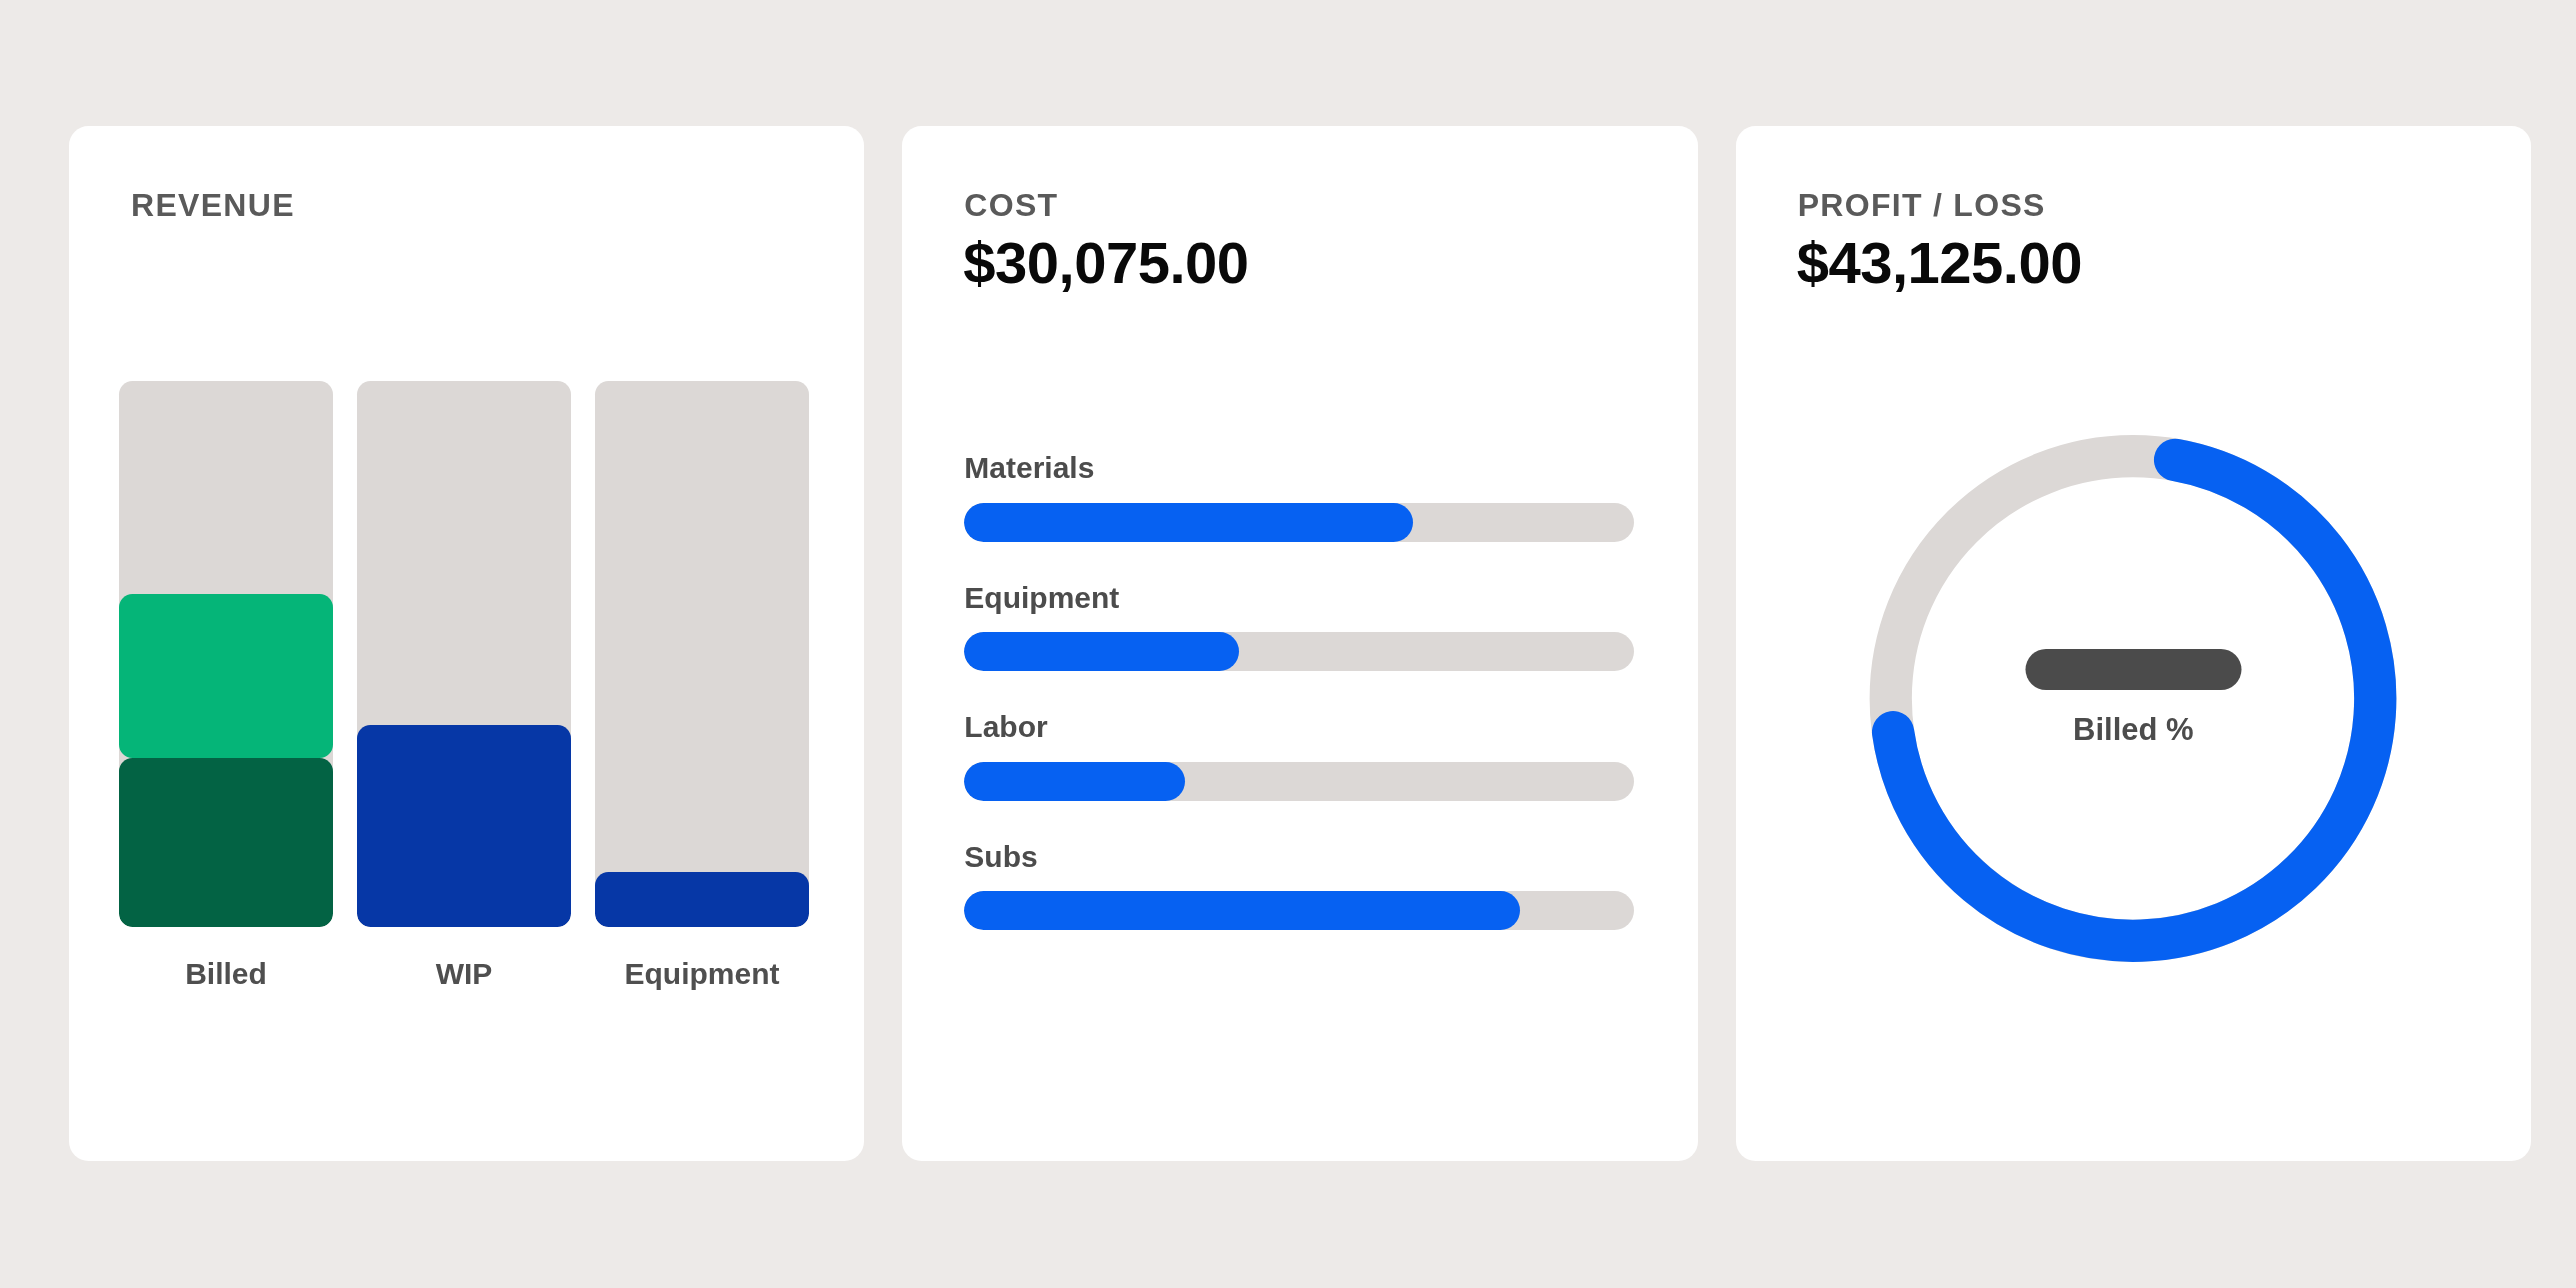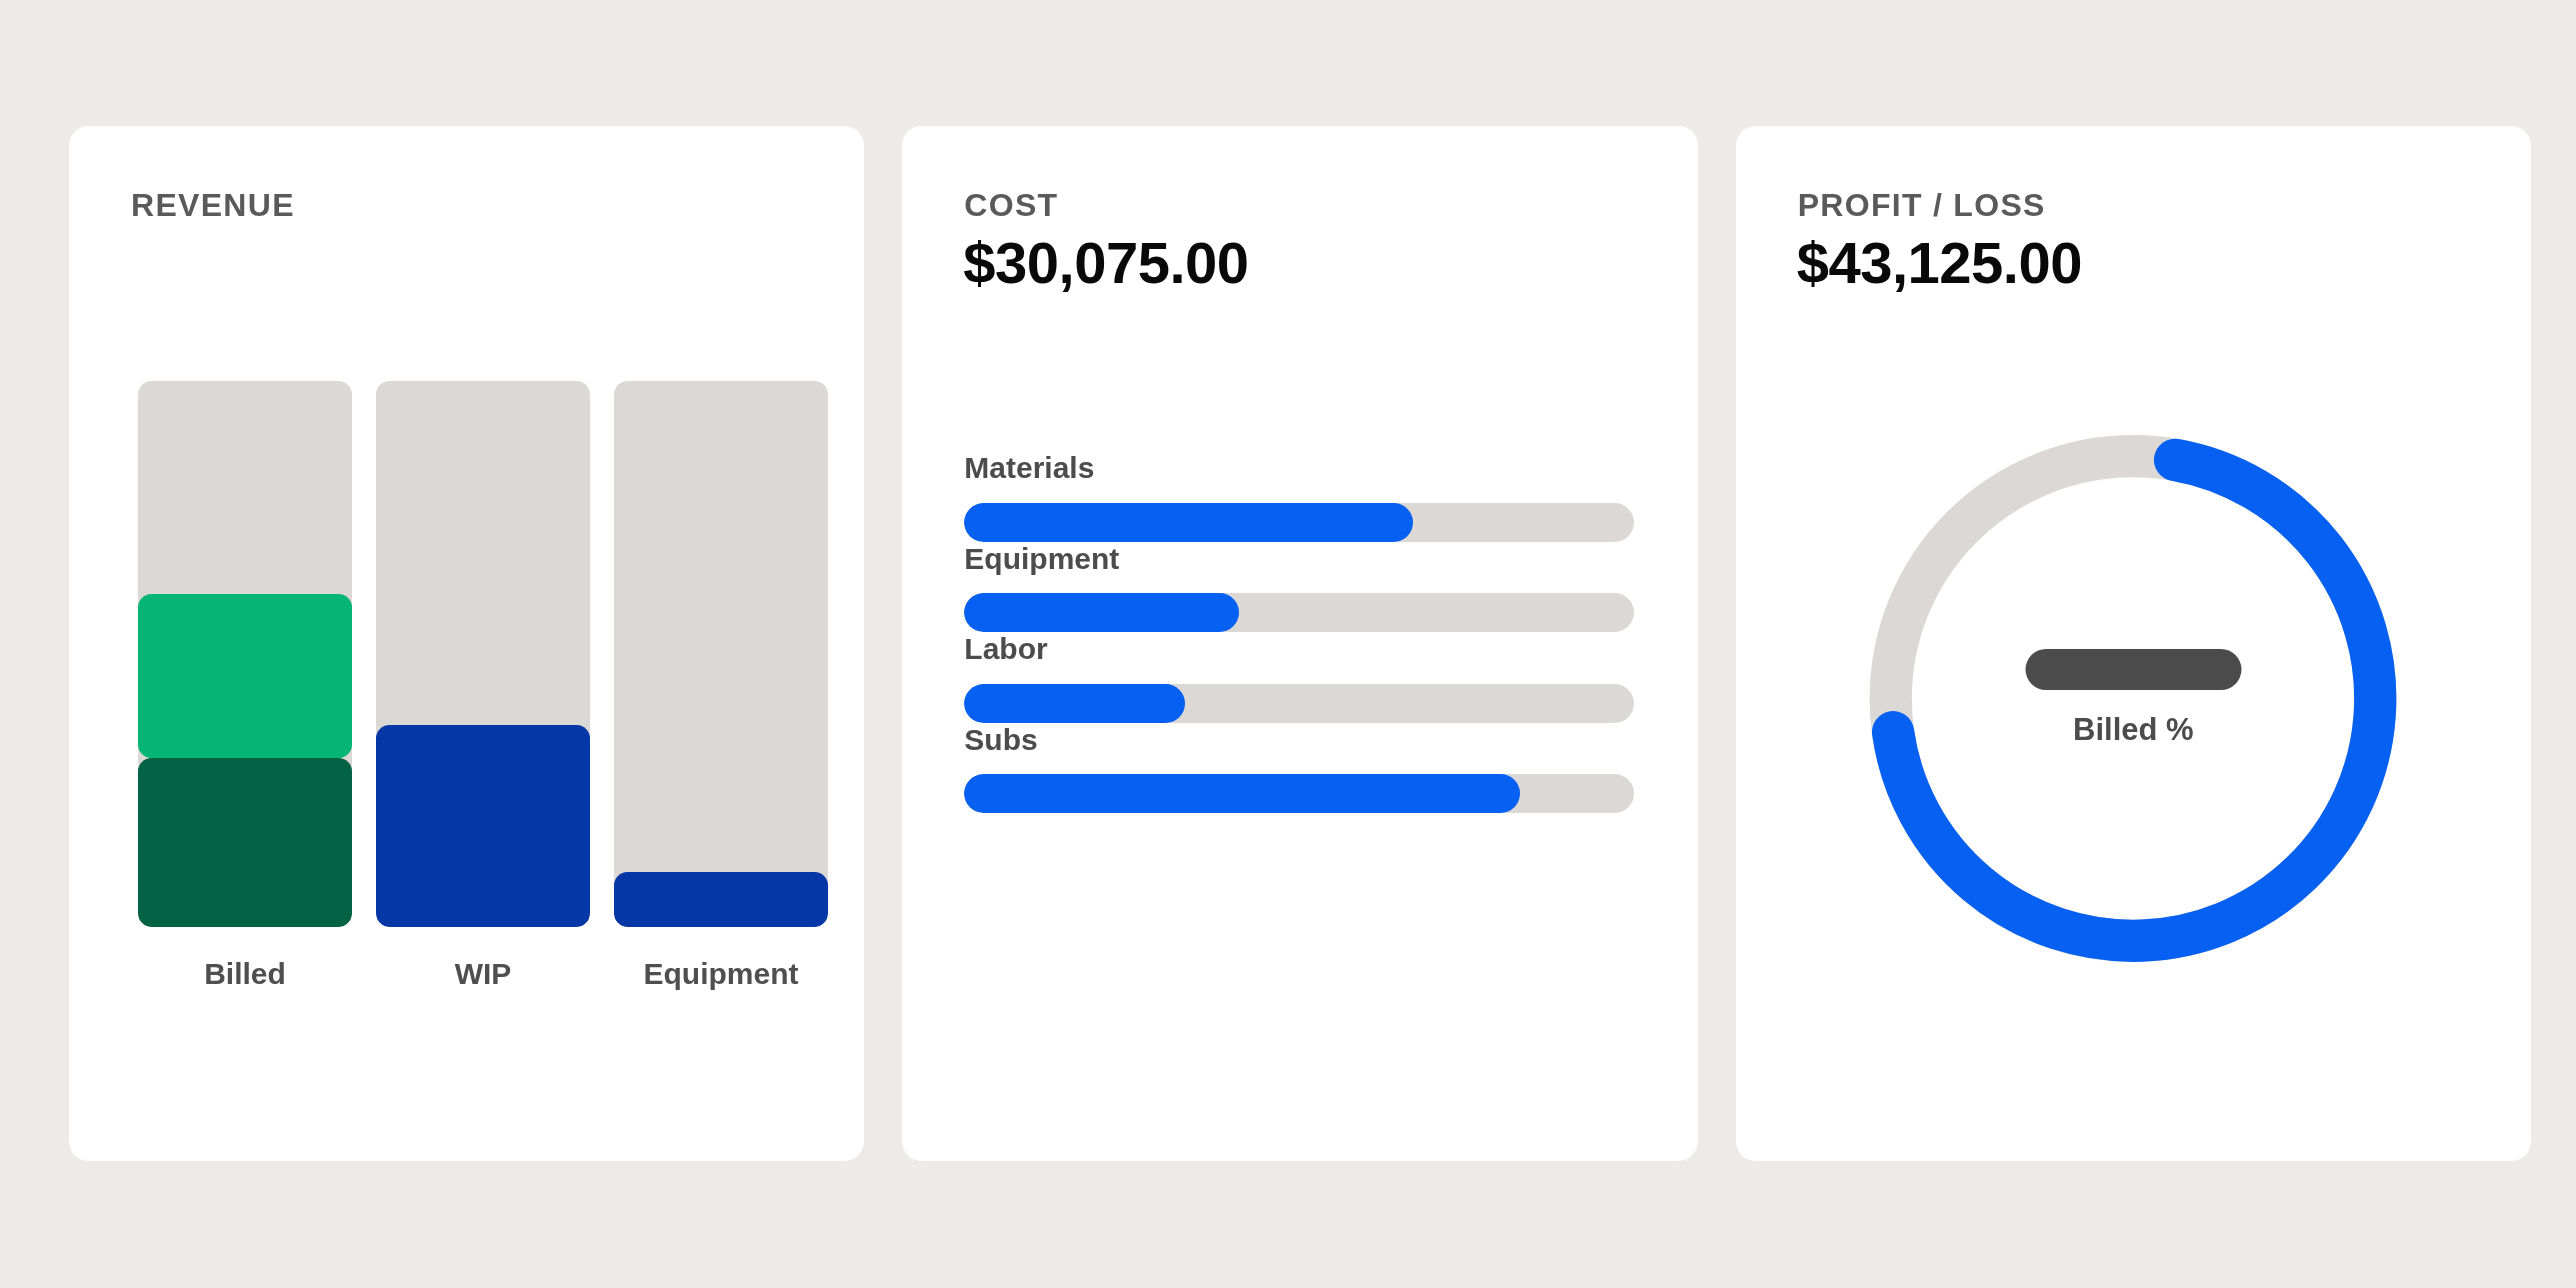--- a/index.html
+++ b/index.html
@@ -54,21 +54,21 @@
     font-size: 58px;
     font-weight: bold;
     letter-spacing: -0.5px;
     color: #090909;
     white-space: nowrap;
   }
 
   
   .bars-wrap {
     position: absolute;
-    left: 69px;
+    left: 50px;
     top: 319px;
     width: 690px;
     height: 546px;
     display: flex;
     flex-direction: row;
     align-items: flex-end;
     gap: 24px;
   }
   .bar-col {
     flex: 1 1 0;
@@ -99,20 +99,21 @@
   }
 
   
   .cost-list {
     position: absolute;
     left: 62px;
     top: 325px;
     width: 670px;
     display: flex;
     flex-direction: column;
+    gap: 39px;
   }
   .cost-row { width: 100%; }
   .cost-name {
     font-size: 30px;
     font-weight: bold;
     color: #4C4C4C;
     margin-bottom: 17.5px;
     white-space: nowrap;
   }
   .cost-track {

